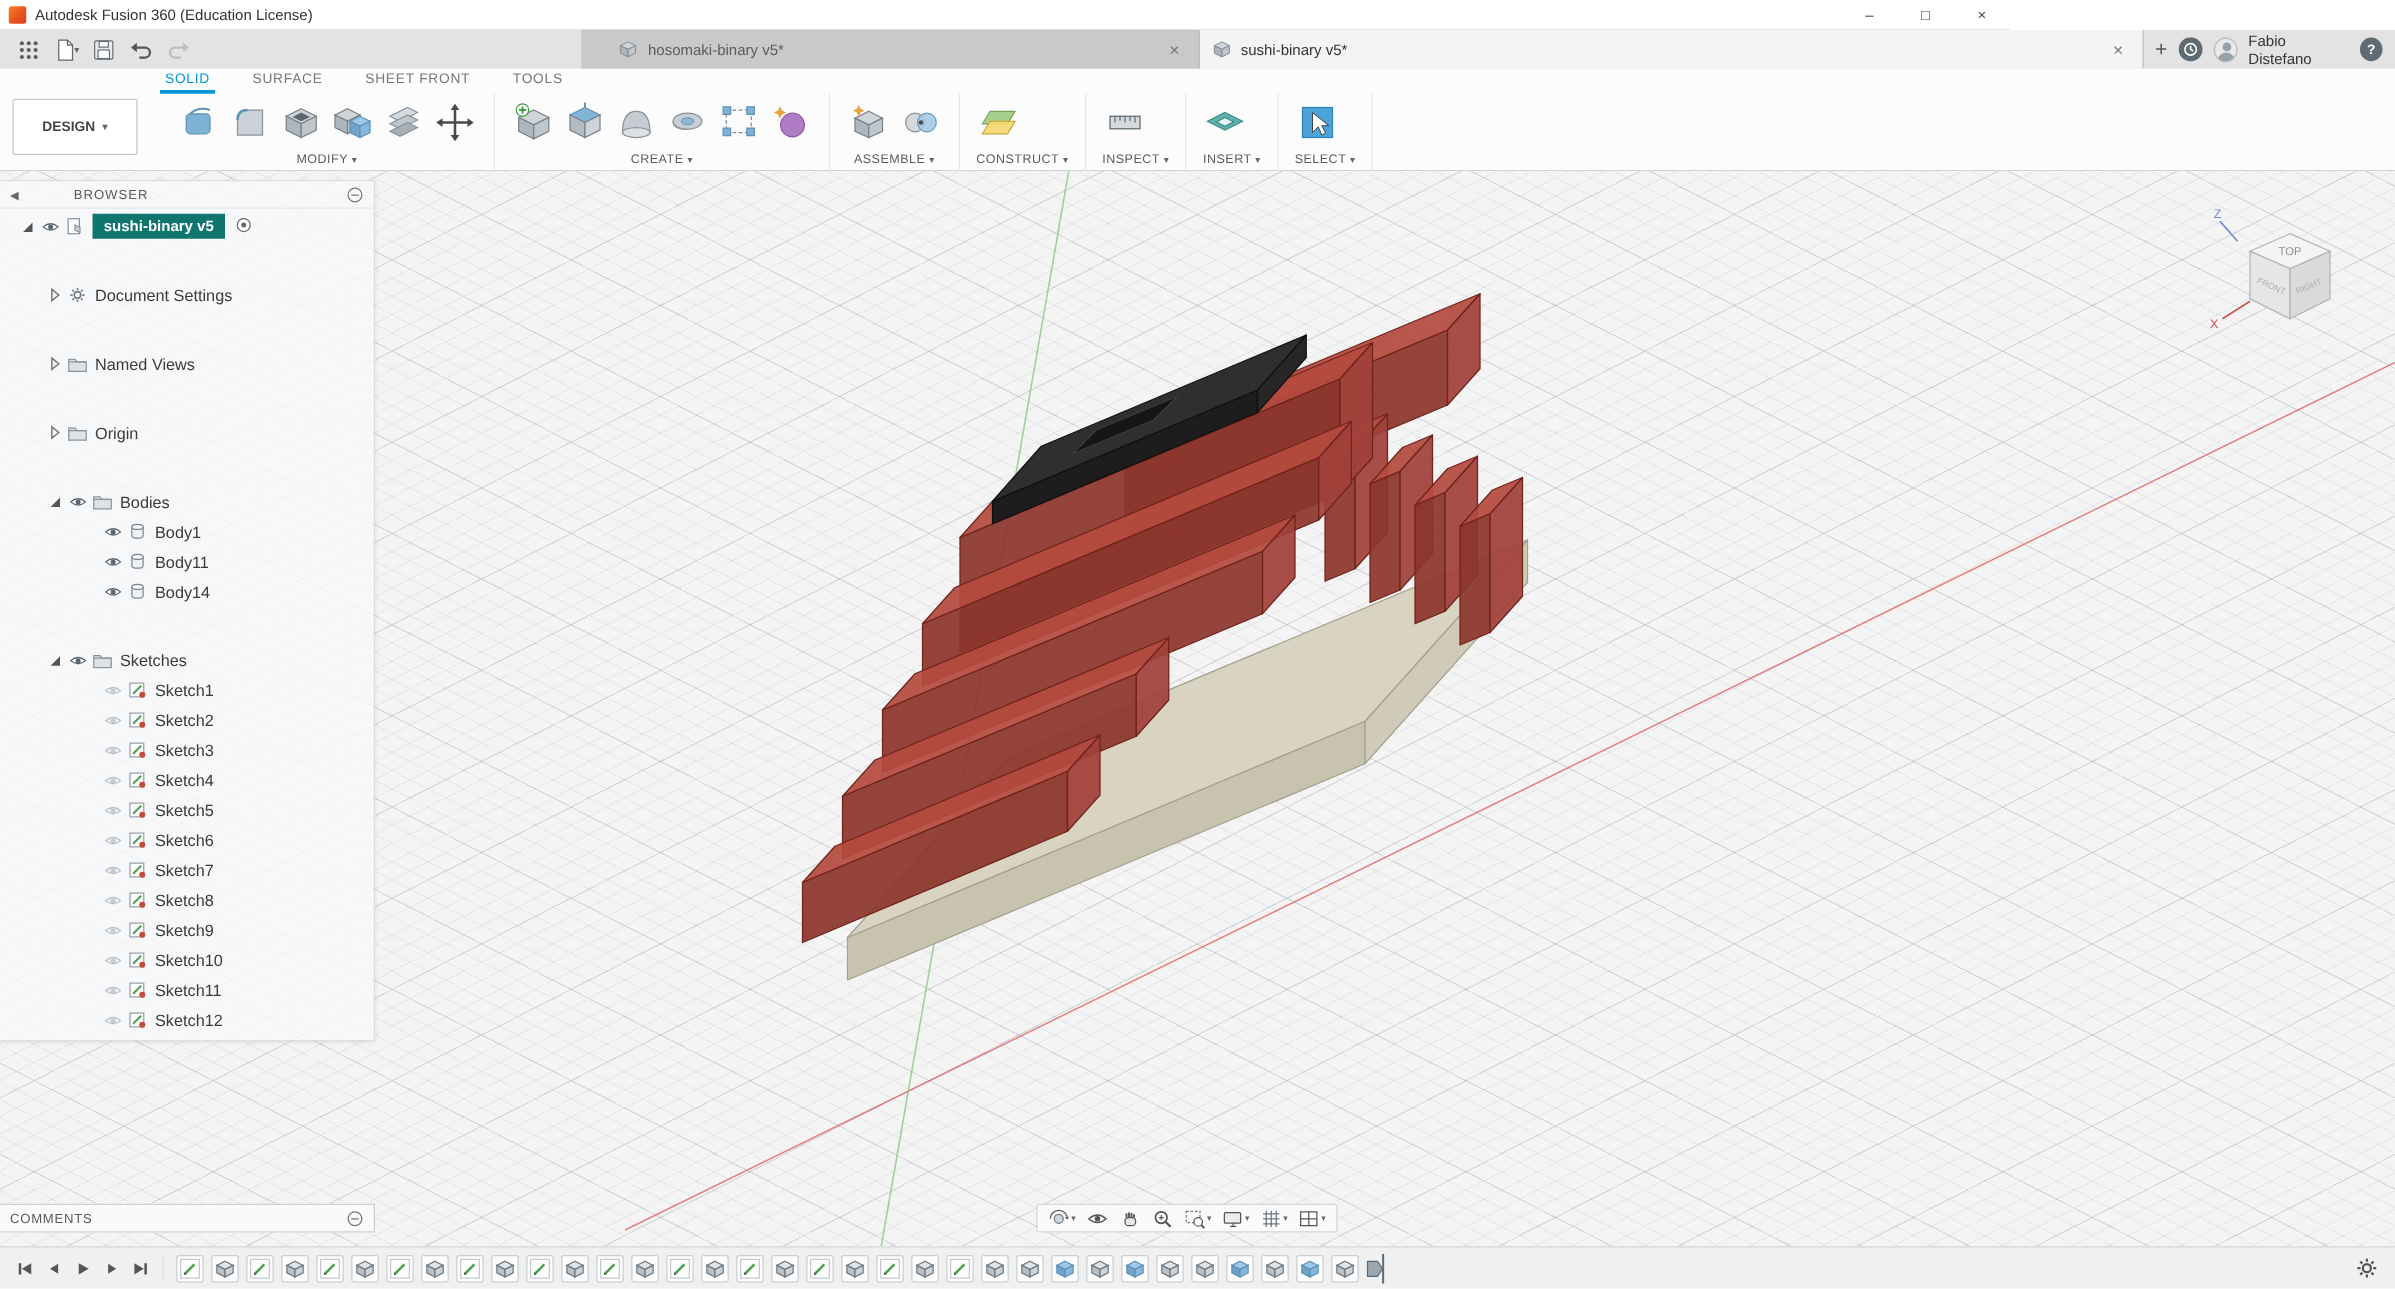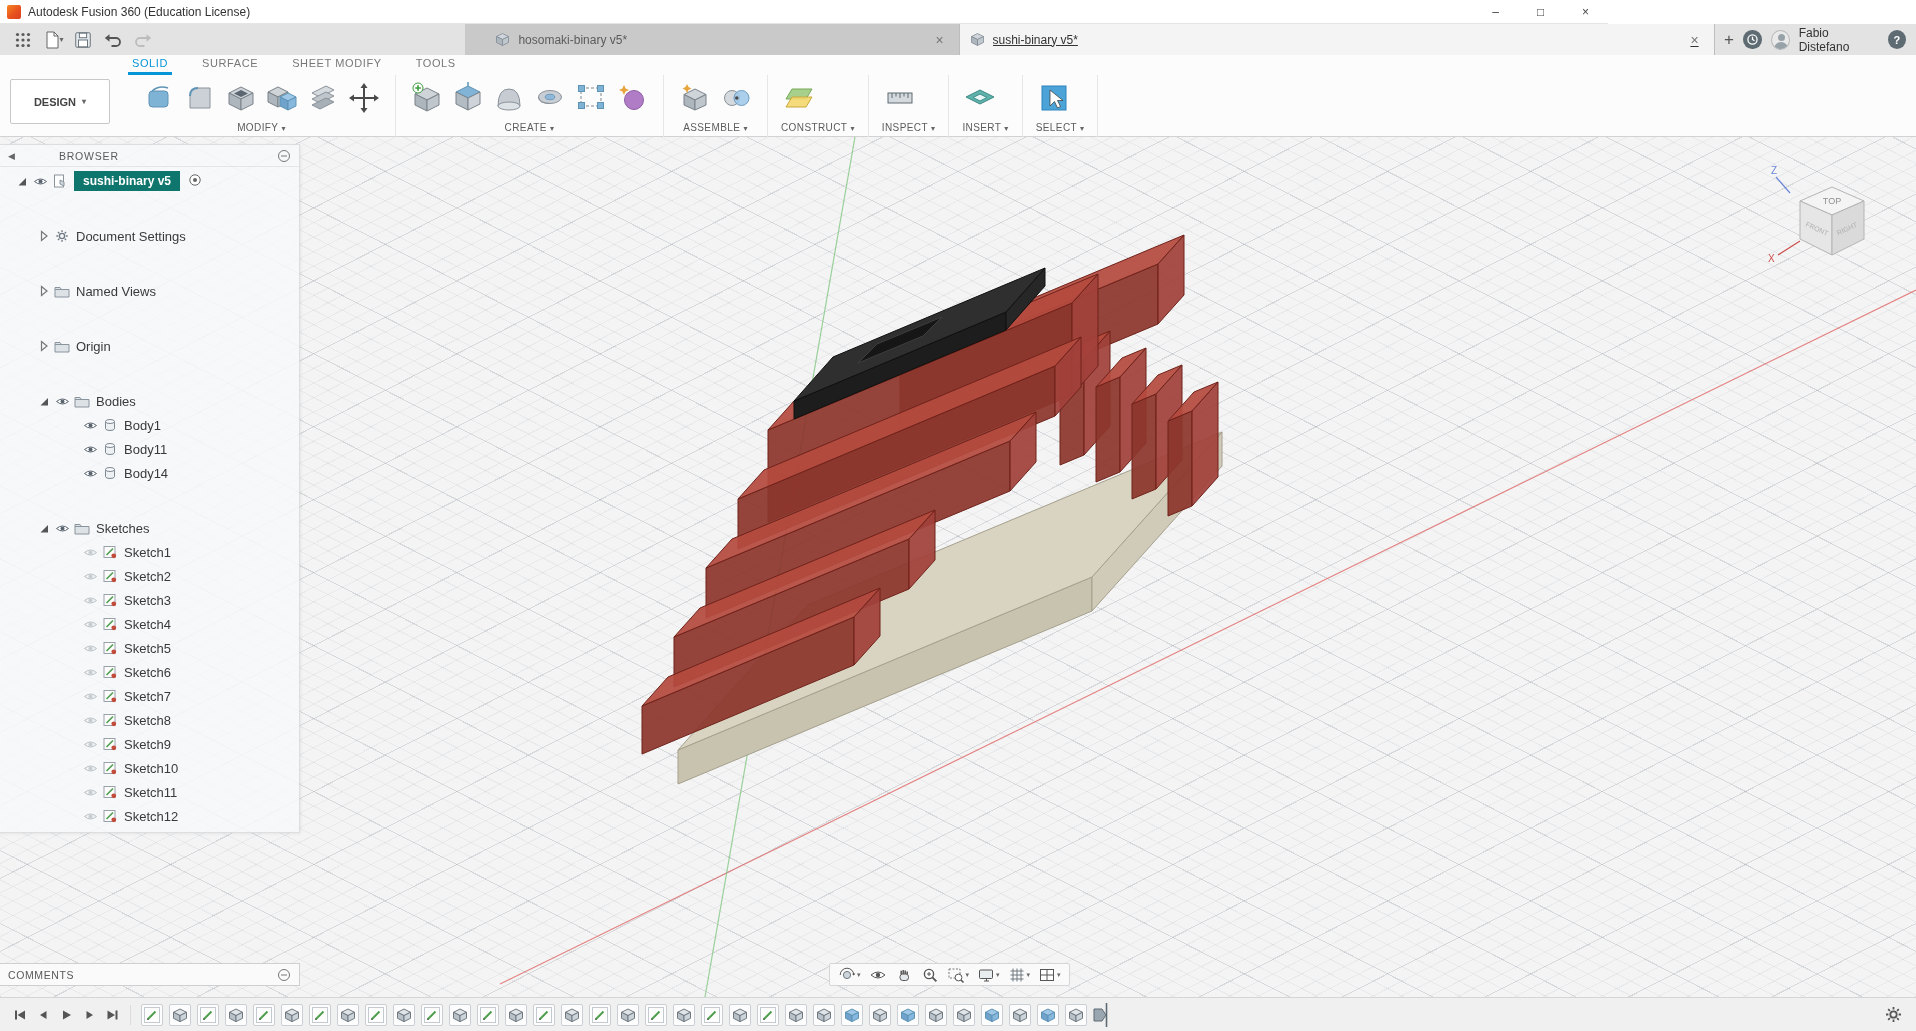--- a/index.html
+++ b/index.html
@@ -13,21 +13,21 @@
   .win-controls { margin-left:auto; display:flex; height:24px; }
   .winbtn { width:45px; height:24px; display:flex; align-items:center; justify-content:center; font-size:12px; color:#444; }
 
   
   .tabbar { position:absolute; left:0; top:24px; width:1916px; height:31px; background:#e3e3e3; display:flex; align-items:stretch; }
   .qat { display:flex; align-items:center; gap:4px; padding:0 10px; width:483px; }
   .qat-icon { width:26px; height:24px; display:flex; align-items:center; justify-content:center; }
   .qat-caret { font-size:8px; color:#666; margin-left:-3px; }
   .doctab { display:flex; align-items:center; gap:8px; padding:0 10px; font-size:12px; border-right:1px solid #bdbdbd; }
   .doctab.inactive { width:512px; background:#c9c9c9; color:#5c5c5c;padding-left:30px; }
-  .doctab.active { width:784px; background:#f4f4f4; color:#333;text-decoration:underline; }
+  .doctab.active { width:784px; background:#f4f4f4; color:#333; }
   .doctab .tab-label { flex:1 1 auto; white-space:nowrap; overflow:hidden; }
   .tab-close { font-size:14px; color:#777; width:18px; text-align:center; }
   .newtab { width:30px; display:flex; align-items:center; justify-content:center; font-size:17px; color:#555; }
   .tab-right { margin-left:auto; display:flex; align-items:center; gap:9px; padding-right:10px; }
   .circle-ic { width:19px; height:19px; border-radius:50%; background:#5f6b73; color:#fff; display:flex; align-items:center; justify-content:center; font-size:11px; font-weight:bold; }
   .avatar { width:20px; height:20px; border-radius:50%; background:#e9e9e9; border:1px solid #b9b9b9; position:relative; overflow:hidden; }
   .avatar::before { content:""; position:absolute; left:6px; top:3px; width:7px; height:7px; border-radius:50%; background:#97a1a8; }
   .avatar::after { content:""; position:absolute; left:2.5px; top:11px; width:14px; height:9px; border-radius:7px 7px 0 0; background:#97a1a8; }
   .user-name { font-size:12px; color:#333; }
 
@@ -187,21 +187,21 @@
     <div class="circle-ic">
         <span>?</span>
       </div>
   </div>
 </div>
 
 <div class="ribbon">
   <div class="rtabs">
     <span class="rtab active">SOLID</span>
     <span class="rtab">SURFACE</span>
-    <span class="rtab">SHEET MODIFY</span>
+    <span class="rtab">SHEET FRONT</span>
     <span class="rtab">TOOLS</span>
   </div>
   <div class="design-btn">
     <span>DESIGN</span>
     <span class="caret">▾</span>
   </div>
 
   <div class="groups">
 
     <div class="group">

